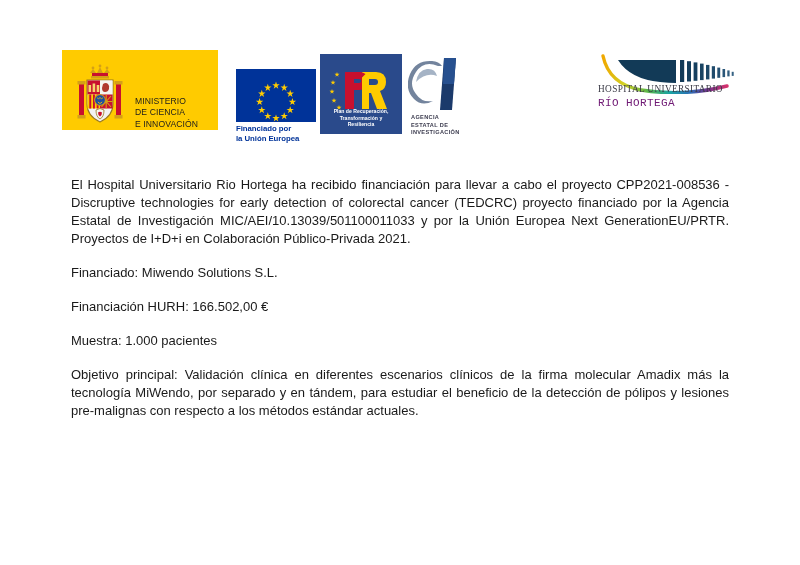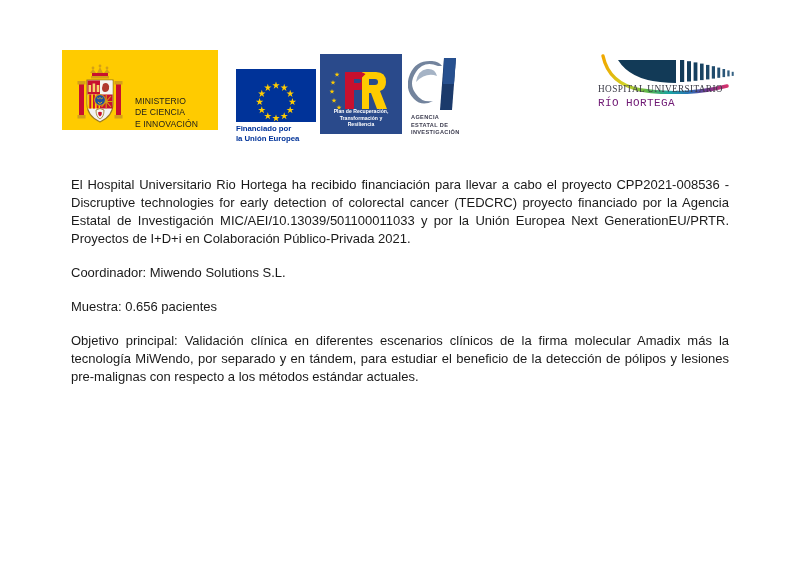--- a/index.html
+++ b/index.html
@@ -308,16 +308,17 @@
     <div id="hospital-name">
       <div id="hospital-line1">HOSPITAL UNIVERSITARIO</div>
       <div id="hospital-line2">RÍO HORTEGA</div>
     </div>
   </div>
 
 </div>
 
 <div id="doc-body">
   <p class="para">El Hospital Universitario Rio Hortega ha recibido financiación para llevar a cabo el proyecto CPP2021-008536  -  Discruptive technologies for early detection of colorectal cancer (TEDCRC) proyecto financiado por la Agencia Estatal de Investigación MIC/AEI/10.13039/501100011033 y por la Unión Europea Next GenerationEU/PRTR. Proyectos de I+D+i en Colaboración Público-Privada 2021.</p>
-  <p class="para">Coordinador: Miwendo Solutions S.L.</p>
-  <p class="para">Muestra: 0.656 pacientes</p>
+  <p class="para">Financiado: Miwendo Solutions S.L.</p>
+  <p class="para">Financiación HURH: 166.502,00 €</p>
+  <p class="para">Muestra: 1.000 pacientes</p>
   <p class="para">Objetivo principal: Validación clínica en diferentes escenarios clínicos de la firma molecular Amadix más la tecnología MiWendo, por separado y en tándem, para estudiar el beneficio de la detección de pólipos y lesiones pre-malignas con respecto a los métodos estándar actuales.</p>
 </div>
 
 </body></html>

